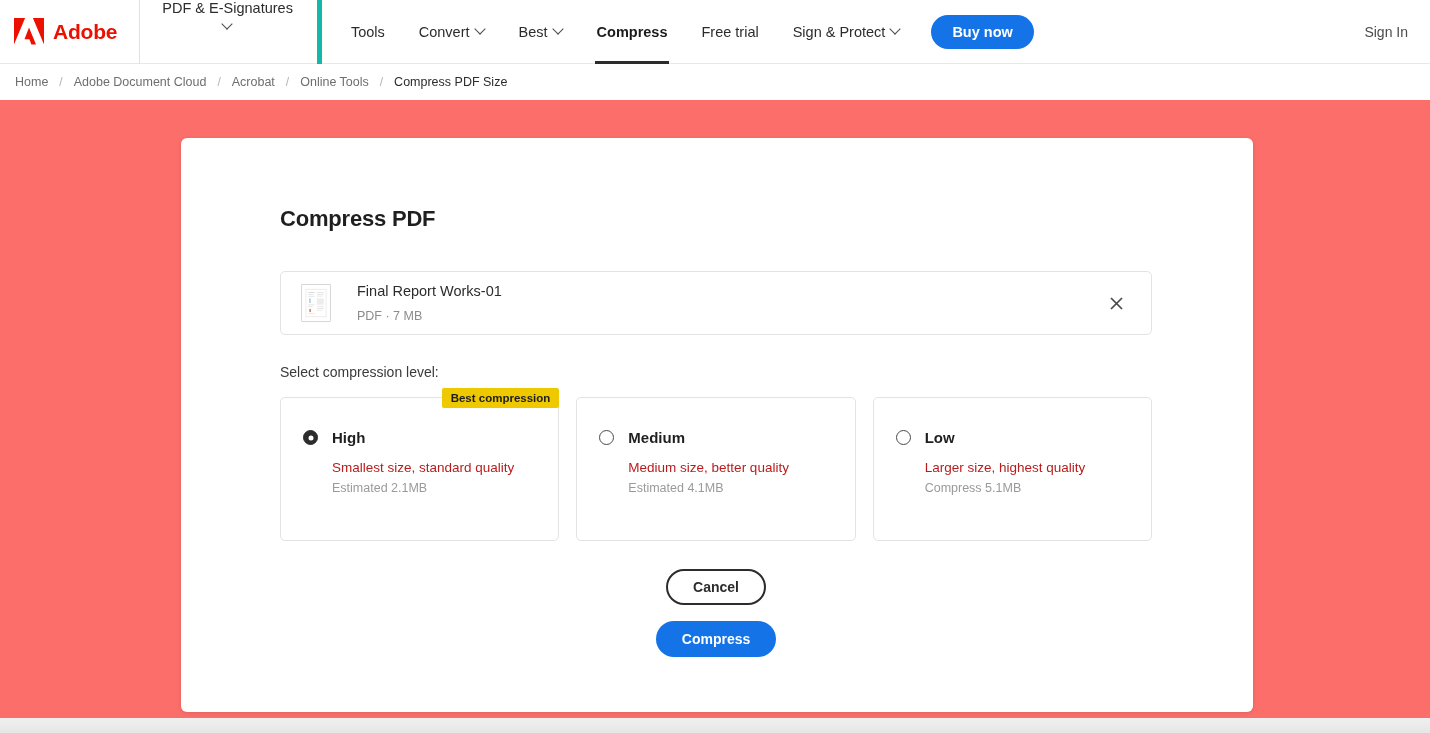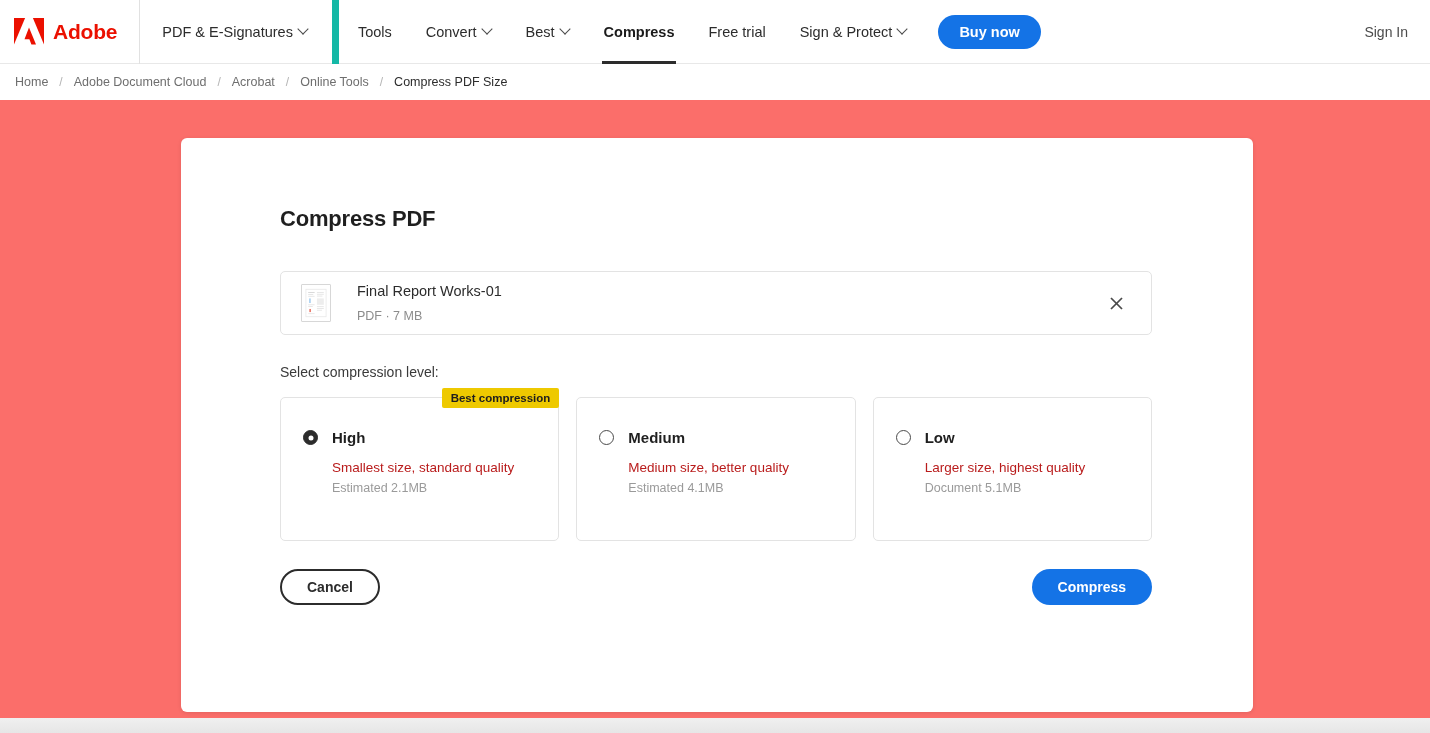--- a/index.html
+++ b/index.html
@@ -32,21 +32,21 @@
   }
   .nav-items { display: flex; align-items: center; height: 64px; }
   .nav-item {
     position: relative;
     display: flex; align-items: center; gap: 6px;
     height: 64px; padding: 0 17px;
     font-size: 14.5px; color: #2c2c2c; cursor: pointer;
     white-space: nowrap;
   }
   .nav-item.first-group { padding-left: 22px; }
-  .nav-item.divider-after { border-right: 7px solid #14b8a6; padding-right: 24px; margin-right: 2px; }
+  .nav-item.divider-after { border-right: 5px solid #14b8a6; padding-right: 24px; margin-right: 12px; flex-direction: column; }
   .nav-item.active { font-weight: 700; color: #1b1b1b; }
   .nav-item.active::after {
     content: ""; position: absolute; left: 15px; right: 15px; bottom: 0;
     height: 3px; background: #2c2c2c;
   }
   .chev { display: inline-block; width: 9px; height: 9px; position: relative; top: -2px; }
   .chev::before {
     content: ""; position: absolute; left: 0; top: 0;
     width: 7px; height: 7px;
     border-right: 1.4px solid #4a4a4a; border-bottom: 1.4px solid #4a4a4a;
@@ -168,21 +168,21 @@
     width: 5px; height: 5px; border-radius: 50%;
     background: #fff; transform: translate(-50%, -50%);
   }
   .opt-title { font-size: 15px; font-weight: 700; color: #1f1f1f; }
   .opt-desc { margin-top: 14px; margin-left: 29px; font-size: 13.5px; color: #b91c1c; }
   .opt-est  { margin-top: 6px;  margin-left: 29px; font-size: 12.5px; color: #9a9a9a; }
 
   
   .actions {
     margin-top: 28px;
-    display: flex; justify-content: space-between; align-items: center; gap: 16px;
+    display: flex; justify-content: flex-start; align-items: center; gap: 16px; flex-direction: column;
   }
   .btn-cancel {
     background: #fff; color: #2c2c2c;
     border: 2px solid #2c2c2c; border-radius: 20px;
     font-size: 14px; font-weight: 700;
     padding: 8px 25px; cursor: pointer;
     font-family: inherit;
   }
   .btn-compress {
     background: #1473e6; color: #fff;
@@ -323,21 +323,21 @@
         <div class="opt-desc">Medium size, better quality</div>
         <div class="opt-est">Estimated 4.1MB</div>
       </div>
 
       <div class="opt-card">
         <div class="opt-head">
           <span class="radio"></span>
           <span class="opt-title">Low</span>
         </div>
         <div class="opt-desc">Larger size, highest quality</div>
-        <div class="opt-est">Document 5.1MB</div>
+        <div class="opt-est">Compress 5.1MB</div>
       </div>
     </div>
 
     <div class="actions">
       <button class="btn-cancel">Cancel</button>
       <button class="btn-compress">Compress</button>
     </div>
 
   </div>
 </div>

